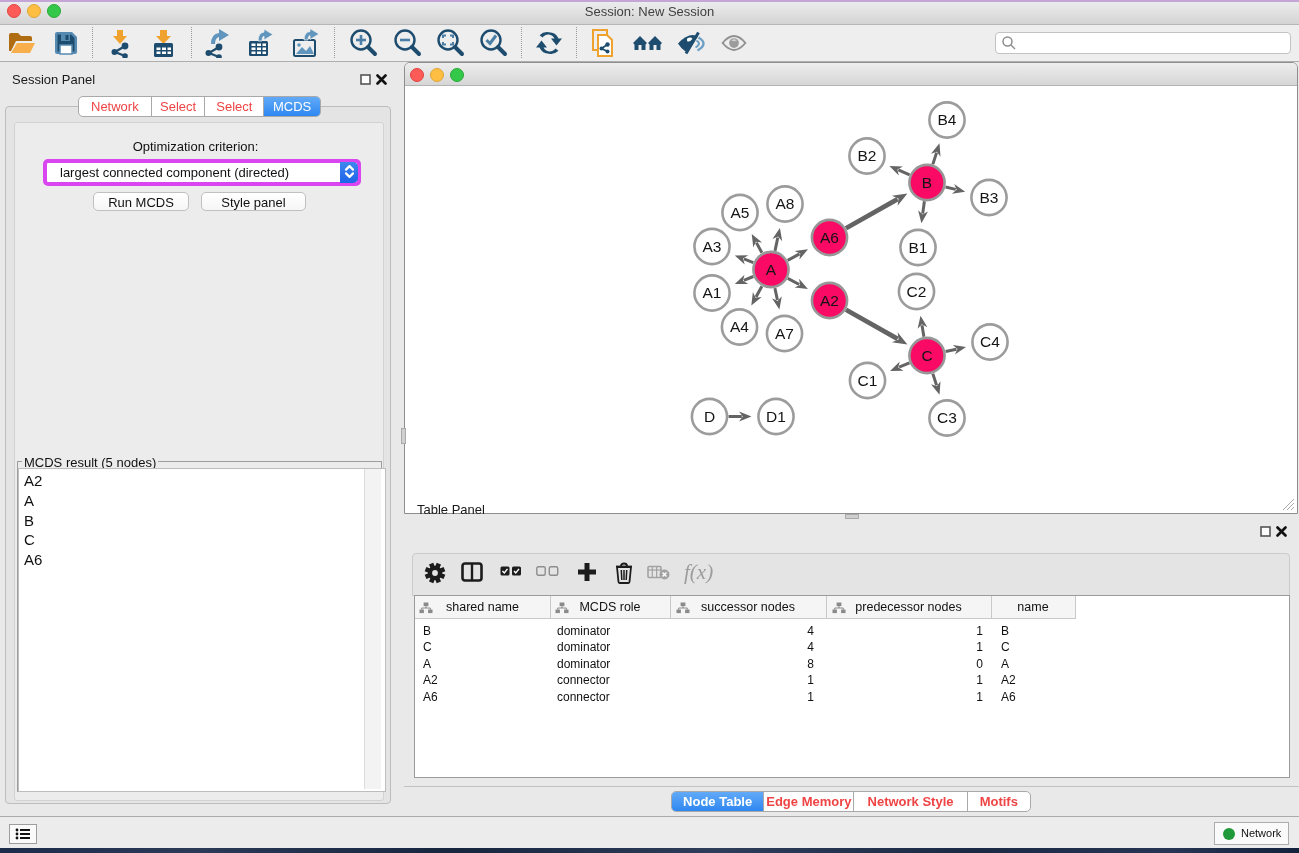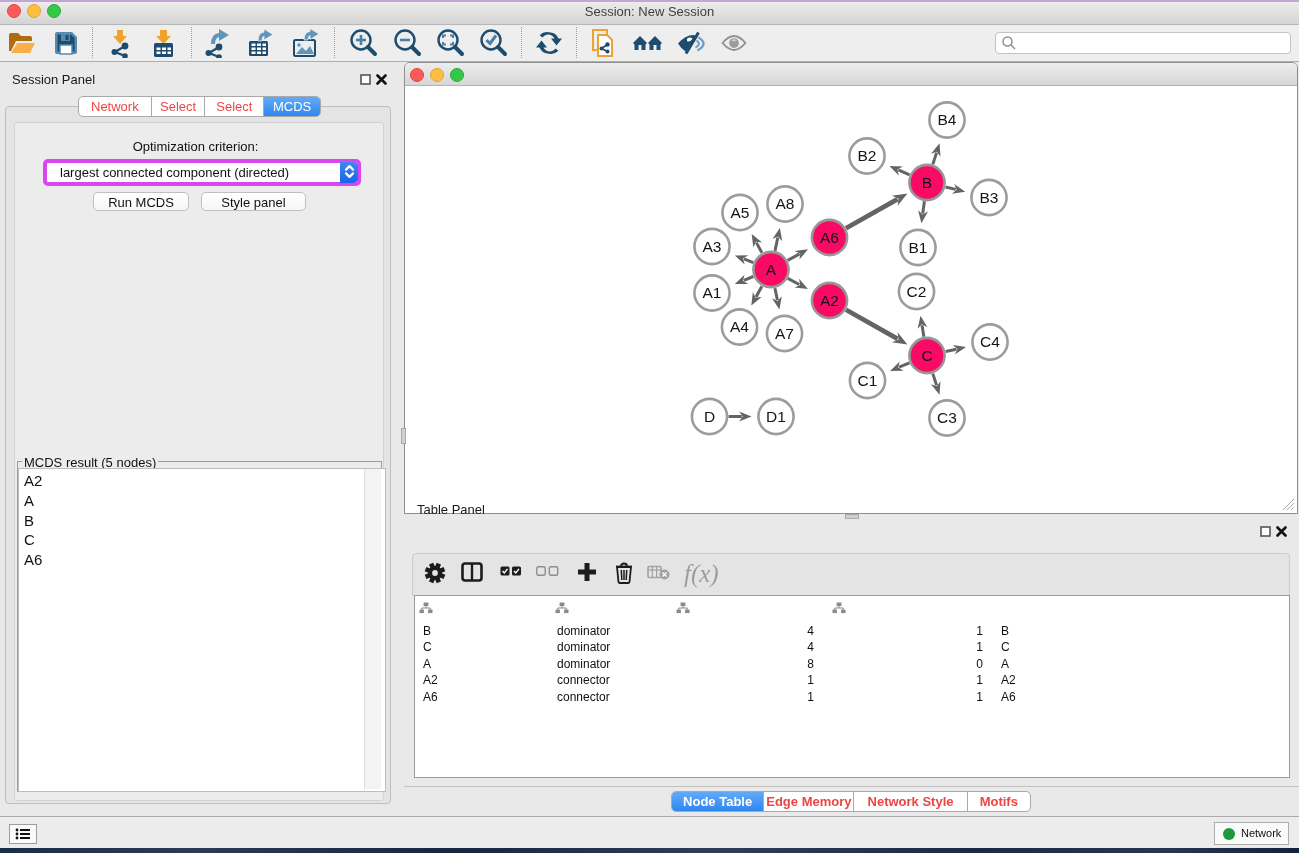--- a/index.html
+++ b/index.html
@@ -405,21 +405,21 @@
 <svg class="abs" style="left:647px;top:564px" width="24" height="16" viewBox="0 0 24 16">
     <rect x="1" y="2.5" width="13" height="11" rx="1" fill="none" stroke="#a2a2a2" stroke-width="1.6"></rect>
     <g stroke="#a2a2a2" stroke-width="1.2">
       <line x1="1" y1="6" x2="14" y2="6"></line>
       <line x1="5.3" y1="2.5" x2="5.3" y2="13.5"></line>
       <line x1="9.6" y1="2.5" x2="9.6" y2="13.5"></line>
     </g>
     <circle cx="17.5" cy="10.5" r="5" fill="#a2a2a2"></circle>
     <path d="M15.5 8.5 L19.5 12.5 M19.5 8.5 L15.5 12.5" stroke="#fff" stroke-width="1.4"></path>
   </svg>
-<div class="abs" style="left:684px;top:560px;width:36px;font-family:'Liberation Serif',serif;font-style:italic;font-size:25px;color:#9d9d9d;">f(x)</div>
+<div class="abs" style="left:684px;top:560px;width:36px;font-family:'Liberation Serif',serif;font-style:italic;font-size:21px;color:#9d9d9d;">f(x)</div>
 <svg class="abs" style="left:419px;top:602px;z-index:6" width="14" height="12" viewBox="0 0 14 12">
     <g fill="#8a8a8a">
       <rect x="4.6" y="0.5" width="4.8" height="3.6"></rect>
       <rect x="0.5" y="7.5" width="4.4" height="3.6"></rect>
       <rect x="9.1" y="7.5" width="4.4" height="3.6"></rect>
     </g>
     <g stroke="#8a8a8a" stroke-width="1">
       <path d="M7 4 L7 6 M2.7 7.5 L2.7 6 L11.3 6 L11.3 7.5" fill="none"></path>
     </g>
   </svg>
@@ -447,20 +447,27 @@
     <g fill="#8a8a8a">
       <rect x="4.6" y="0.5" width="4.8" height="3.6"></rect>
       <rect x="0.5" y="7.5" width="4.4" height="3.6"></rect>
       <rect x="9.1" y="7.5" width="4.4" height="3.6"></rect>
     </g>
     <g stroke="#8a8a8a" stroke-width="1">
       <path d="M7 4 L7 6 M2.7 7.5 L2.7 6 L11.3 6 L11.3 7.5" fill="none"></path>
     </g>
   </svg>
 <div class="abs" id="tp-table">
+ <div id="tp-header">
+  <div class="th" style="left:0;width:135px">shared name</div>
+  <div class="th" style="left:135px;width:120px">MCDS role</div>
+  <div class="th" style="left:255px;width:156px">successor nodes</div>
+  <div class="th" style="left:411px;width:165px">predecessor nodes</div>
+  <div class="th" style="left:576px;width:84px;border-right:1px solid #c9c9c9">name</div>
+ </div>
 <div class="tr" style="left:0;top:27.5px;width:875px">
 <span class="td" style="left:8px">B</span>
 <span class="td" style="left:142px">dominator</span>
 <span class="td" style="left:255px;width:144px;text-align:right">4</span>
 <span class="td" style="left:411px;width:157px;text-align:right">1</span>
 <span class="td" style="left:586px">B</span>
     </div>
 <div class="tr" style="left:0;top:44.1px;width:875px">
 <span class="td" style="left:8px">C</span>
 <span class="td" style="left:142px">dominator</span>

